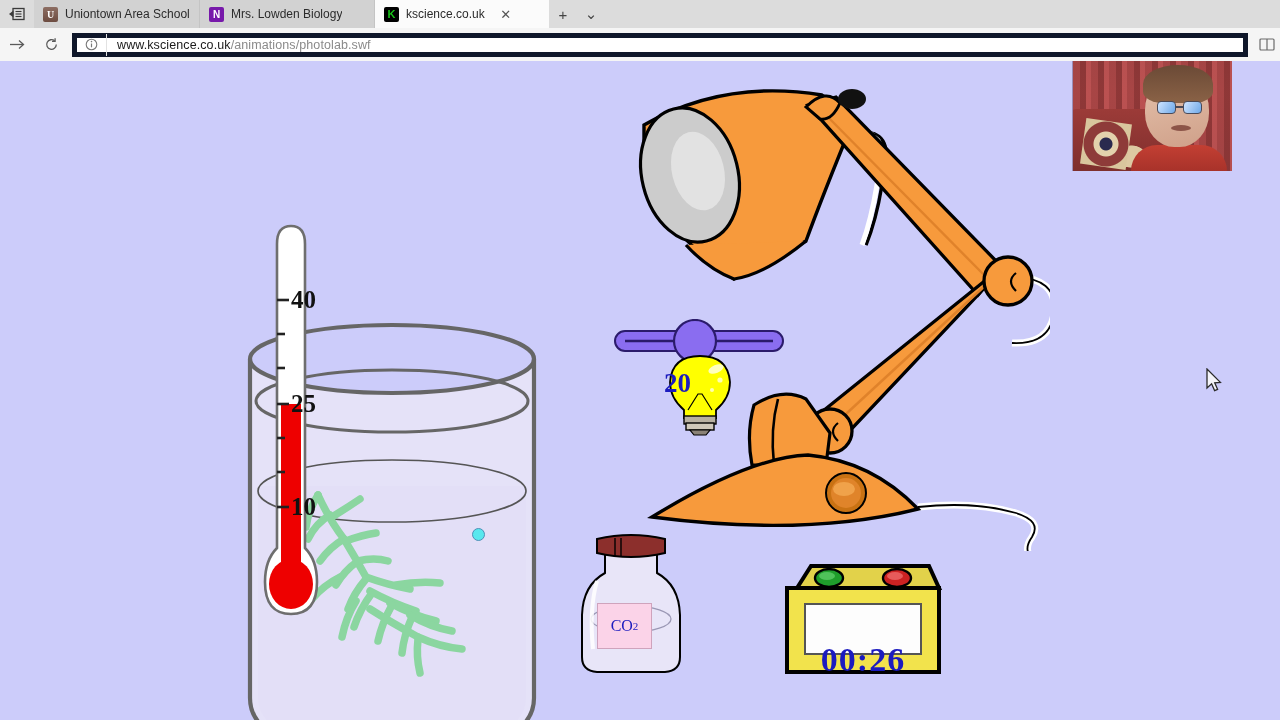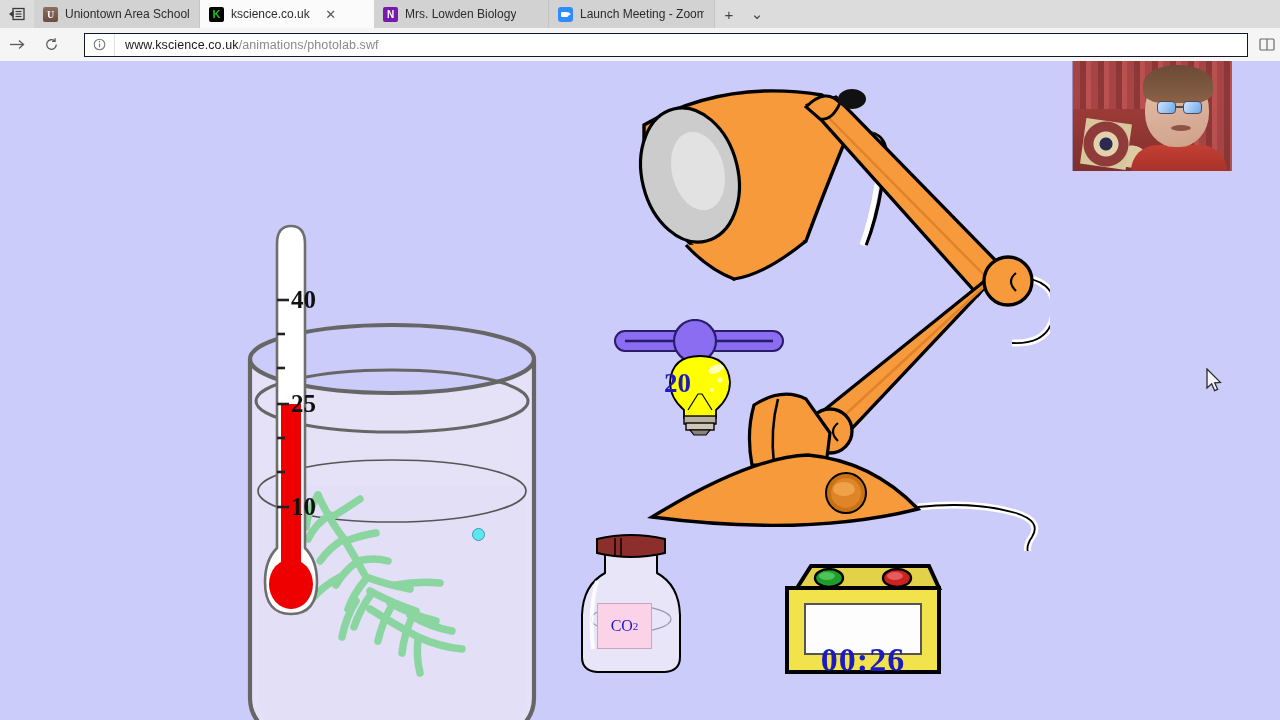--- a/index.html
+++ b/index.html
@@ -41,21 +41,21 @@
                       border-bottom:2px solid transparent; }
   .tabclose { width:16px; height:16px; display:flex; align-items:center; justify-content:center;
               font-size:13px; color:#555; margin-left:6px; }
   .newtab, .tabmenu { width:28px; height:28px; display:flex; align-items:center;
                       justify-content:center; font-size:15px; color:#444; }
 
   .navbar { position:absolute; top:28px; left:0; width:1280px; height:33px; background:#f5f5f5;
             display:flex; align-items:center; }
   .navbtn { width:34px; height:33px; display:flex; align-items:center; justify-content:center;
             color:#5a5a5a; }
-  .urlbar { flex:1; height:24px; margin:0 6px 0 16px; background:#fff; border:1px solid #0f172a;
+  .urlbar { flex:1; height:24px; margin:0 6px 0 4px; background:#fff; border:5px solid #0f172a;
             display:flex; align-items:center; }
   .infoicon { width:30px; height:22px; display:flex; align-items:center; justify-content:center;
               color:#777; font-size:12px; border-right:1px solid #e2e2e2; }
   .urltext { padding-left:10px; font-size:12.5px; color:#1a1a1a; letter-spacing:.1px;
              white-space:nowrap; }
   .urltext .path { color:#8a8a8a; }
   .readicon { width:26px; height:33px; display:flex; align-items:center; justify-content:center;
               color:#666; }
 
   
@@ -133,35 +133,31 @@
           <line x1="6.5" y1="9.5" x2="12.5" y2="9.5" stroke="#3a3a3a" stroke-width="1.1"></line>
           <path d="M0 7 L4.5 3.5 L4.5 10.5 Z" fill="#3a3a3a"></path>
         </svg>
       </div>
 
       <div class="tab inactive" style="width:166px">
         <span class="favicon fav-uasd"></span>
         <span class="tlabel">Uniontown Area School Dis</span>
       </div>
 
+      <div class="tab inactive" style="width:175px">
+        <span class="favicon fav-onenote"></span>
+        <span class="tlabel">Mrs. Lowden Biology</span>
+      </div>
+
       <div class="tab active" style="width:174px">
         <span class="favicon fav-ksci"></span>
         <span class="tlabel">kscience.co.uk</span>
         <span class="tabclose">✕</span>
       </div>
 
-      <div class="tab inactive" style="width:175px">
-        <span class="favicon fav-onenote"></span>
-        <span class="tlabel">Mrs. Lowden Biology</span>
-      </div>
-
-      <div class="tab inactive" style="width:166px">
-        <span class="favicon fav-zoom"></span>
-        <span class="tlabel">Launch Meeting - Zoom</span>
-      </div>
 
       <div class="newtab">+</div>
       <div class="tabmenu">⌄</div>
     </div>
 
     <div class="navbar">
       <div class="navbtn">
         <svg width="17" height="13" viewBox="0 0 17 13">
           <line x1="1" y1="6.5" x2="14" y2="6.5" stroke="#5a5a5a" stroke-width="1.3"></line>
           <path d="M10 2.5 L14.5 6.5 L10 10.5" fill="none" stroke="#5a5a5a" stroke-width="1.3"></path>

